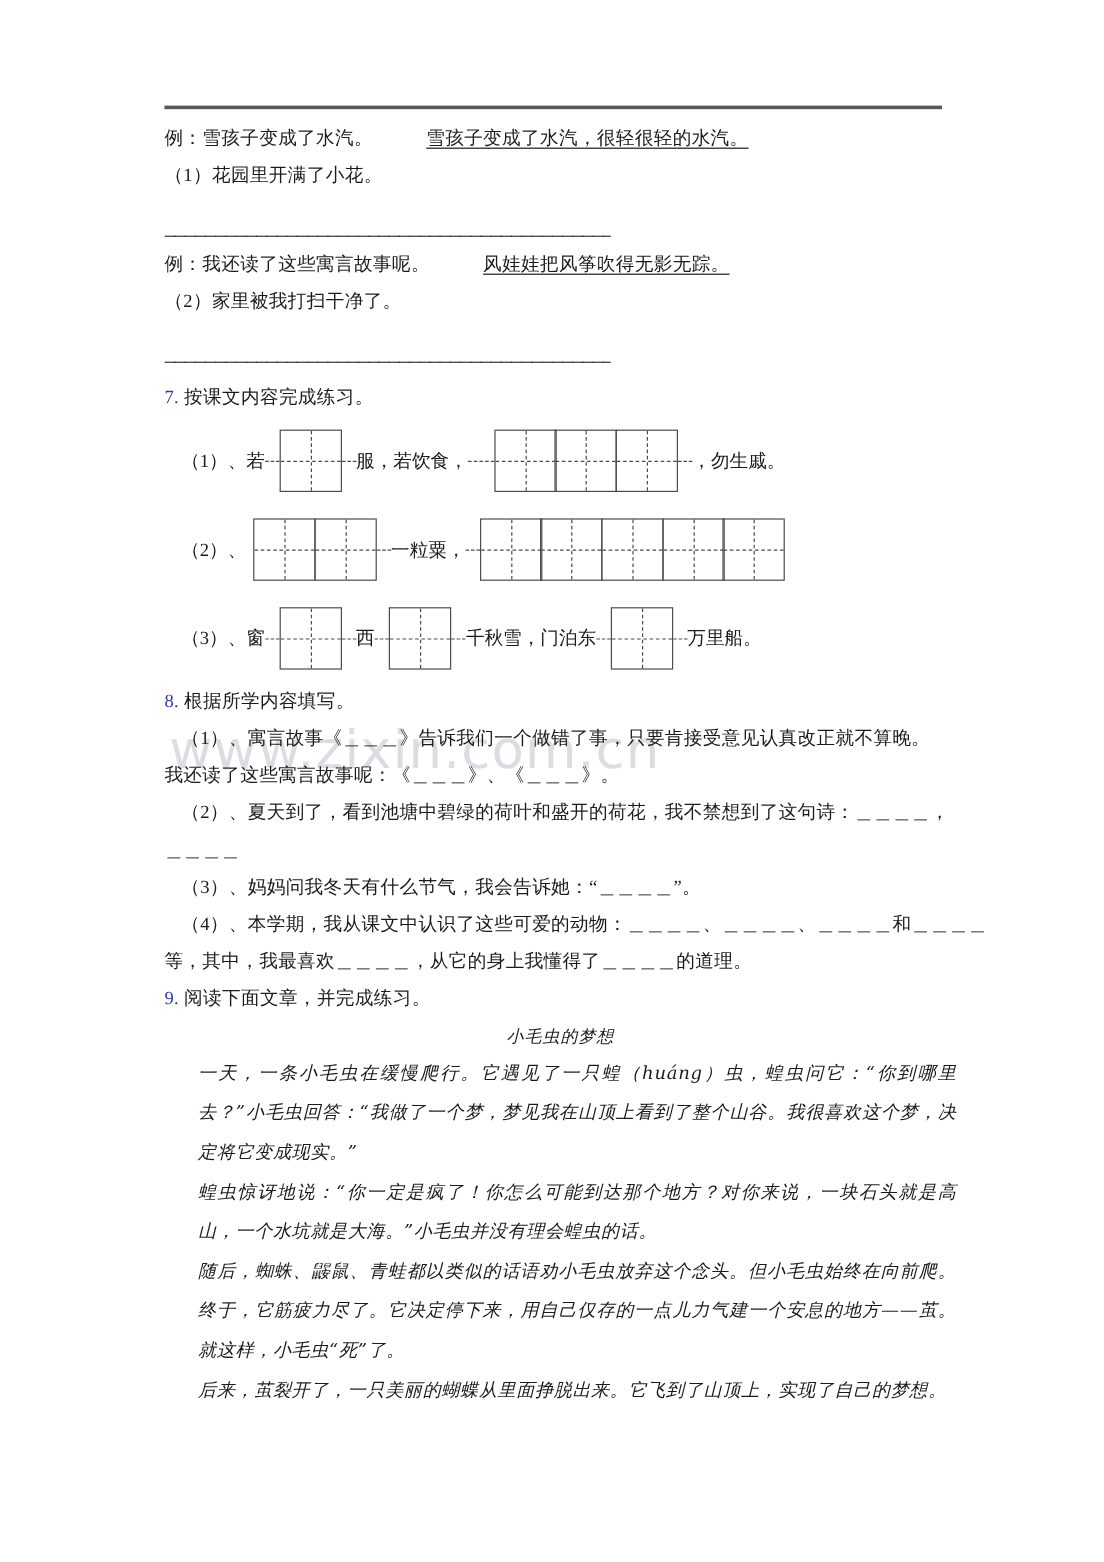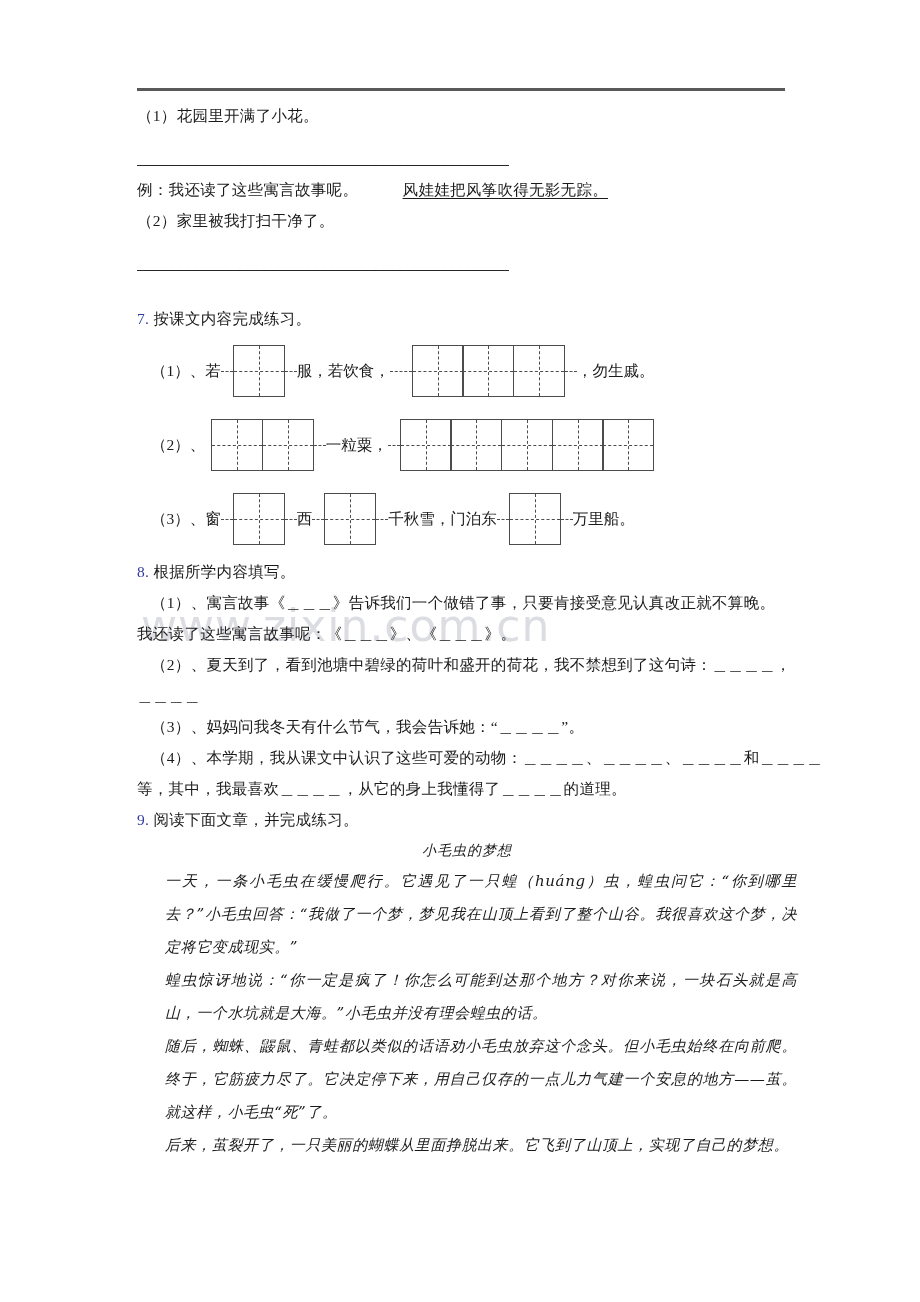--- a/index.html
+++ b/index.html
@@ -158,40 +158,45 @@
 <div id="page">
 
   <div id="watermark">www.zixin.com.cn</div>
 
   <div id="content">
 
     <div class="hrule"></div>
 
     <div class="body-area">
 
+      <div class="line">
+        <span>例：雪孩子变成了水汽。</span>
+        <span style="display:inline-block;width:36px"></span>
+        <span class="u">雪孩子变成了水汽，很轻很轻的水汽。</span>
+      </div>
 
       <div class="line">（1）花园里开满了小花。</div>
 
       <div class="spacer-sm"></div>
 
       <div class="blankline">____________________________________________</div>
 
       <div class="line">
         <span>例：我还读了这些寓言故事呢。</span>
         <span style="display:inline-block;width:36px"></span>
         <span class="u">风娃娃把风筝吹得无影无踪。</span>
       </div>
 
       <div class="line">（2）家里被我打扫干净了。</div>
 
       <div class="spacer-sm"></div>
 
       <div class="blankline">____________________________________________</div>
 
-      <div class="line" style="margin-top:24px">
+      <div class="line" style="margin-top:6px">
         <span class="qnum">7.</span>
         <span>按课文内容完成练习。</span>
       </div>
 
       <div class="gridrow">
         <span class="lead">（1）、</span>
         <span>若</span>
         <span class="dash d-sm"></span>
         <span class="boxes">
           <span class="cell"></span>

